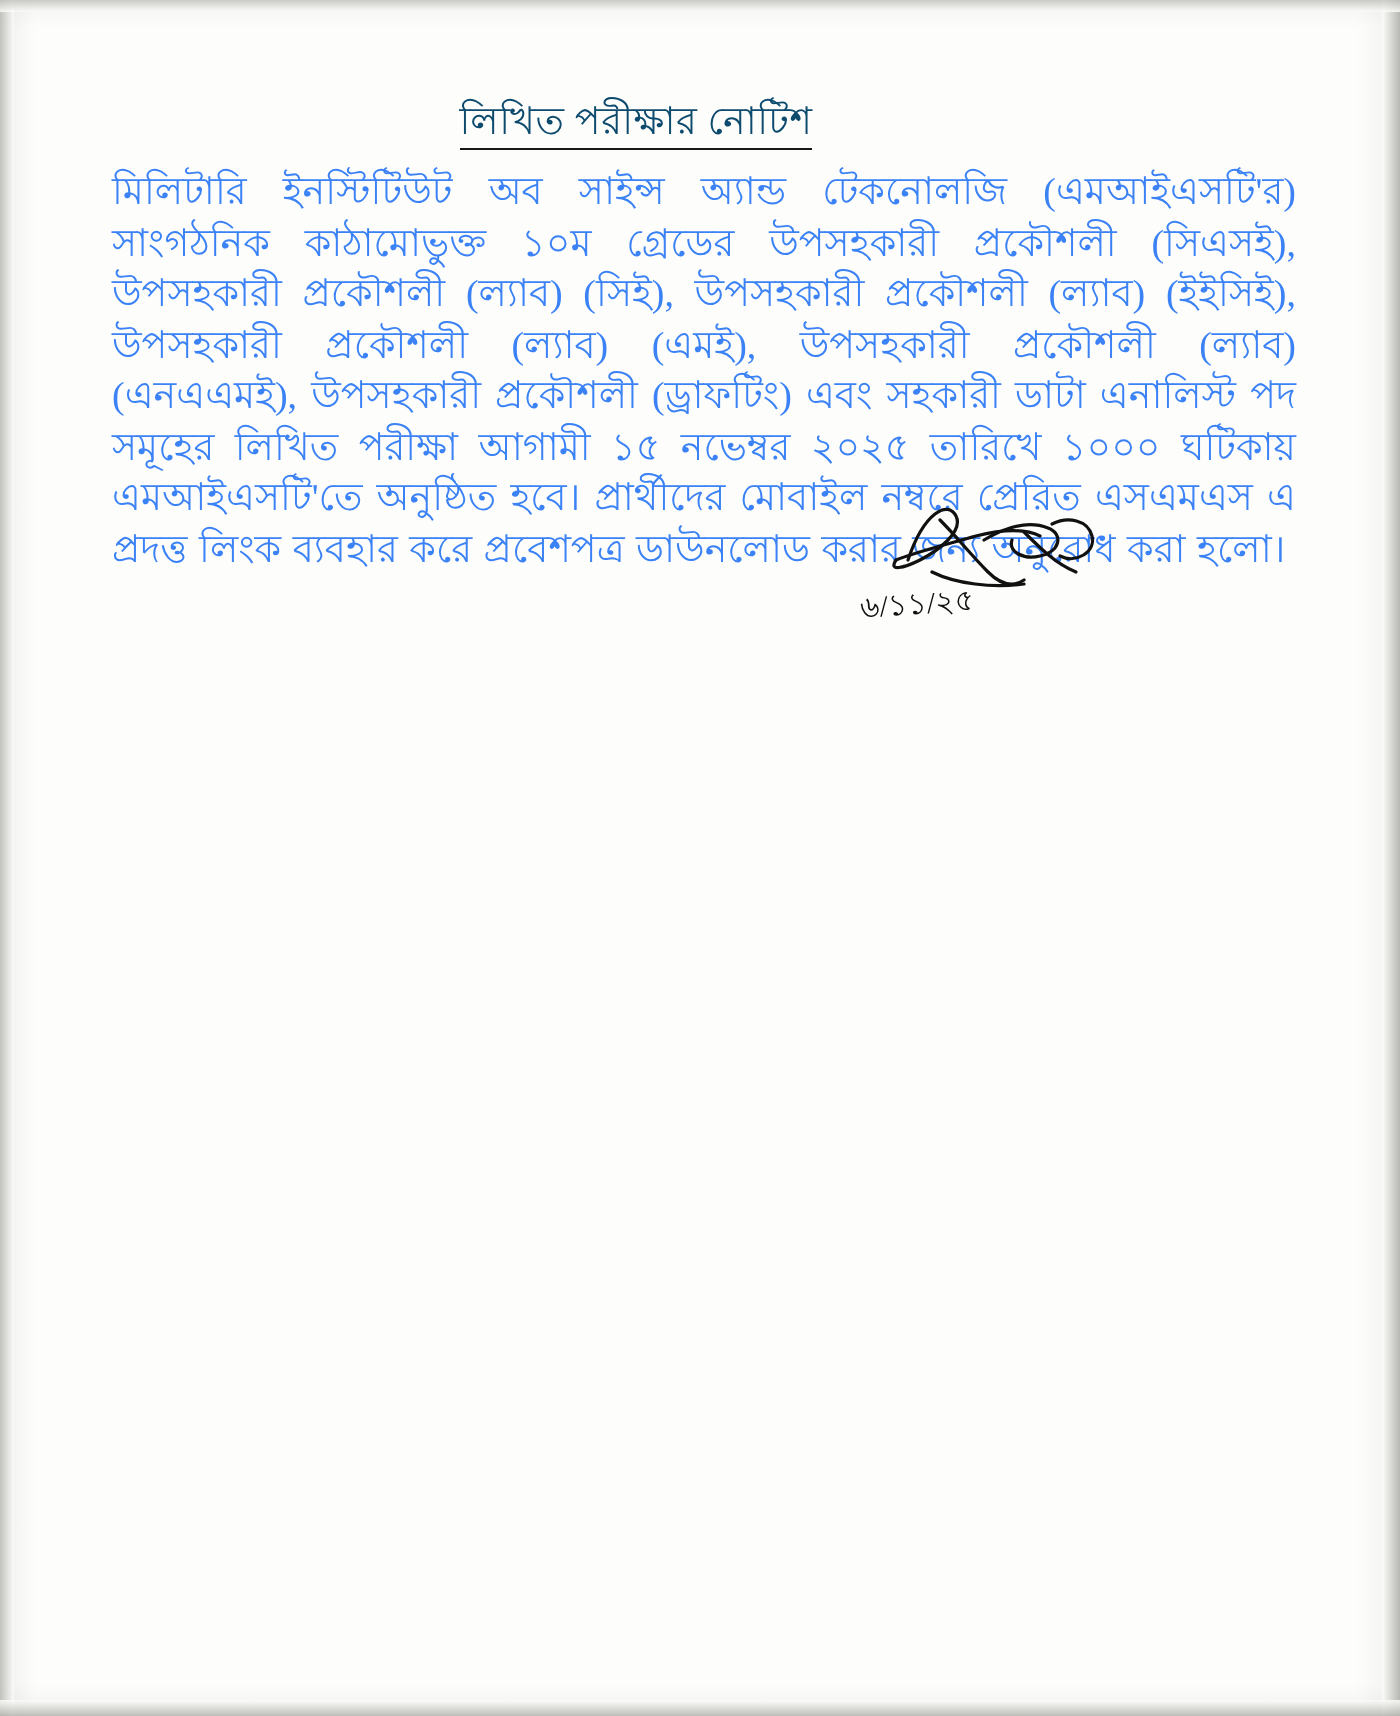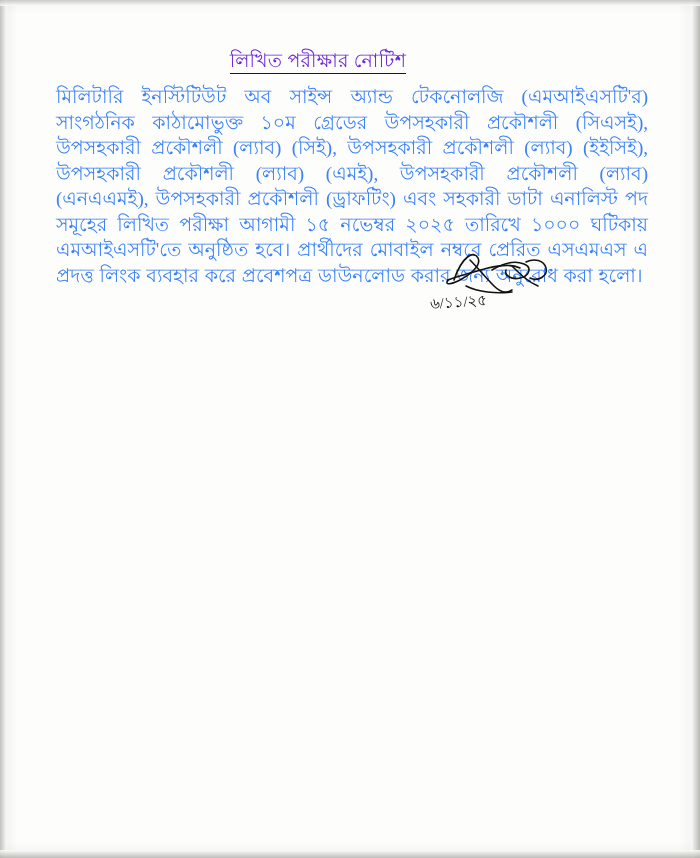--- a/index.html
+++ b/index.html
@@ -70,21 +70,21 @@
     opacity: 0.85;
   }
 
   .doc-title {
     position: absolute;
     top: 46px;
     left: 0;
     width: 636px;
     text-align: center;
     font-size: 19px;
-    color: #6d28d9;
+    color: #0c4a6e;
     letter-spacing: 0.3px;
     font-weight: 400;
   }
   .doc-title .u {
     border-bottom: 1.4px solid #17181a;
     padding-bottom: 2px;
   }
 
   .body-text {
     position: absolute;

